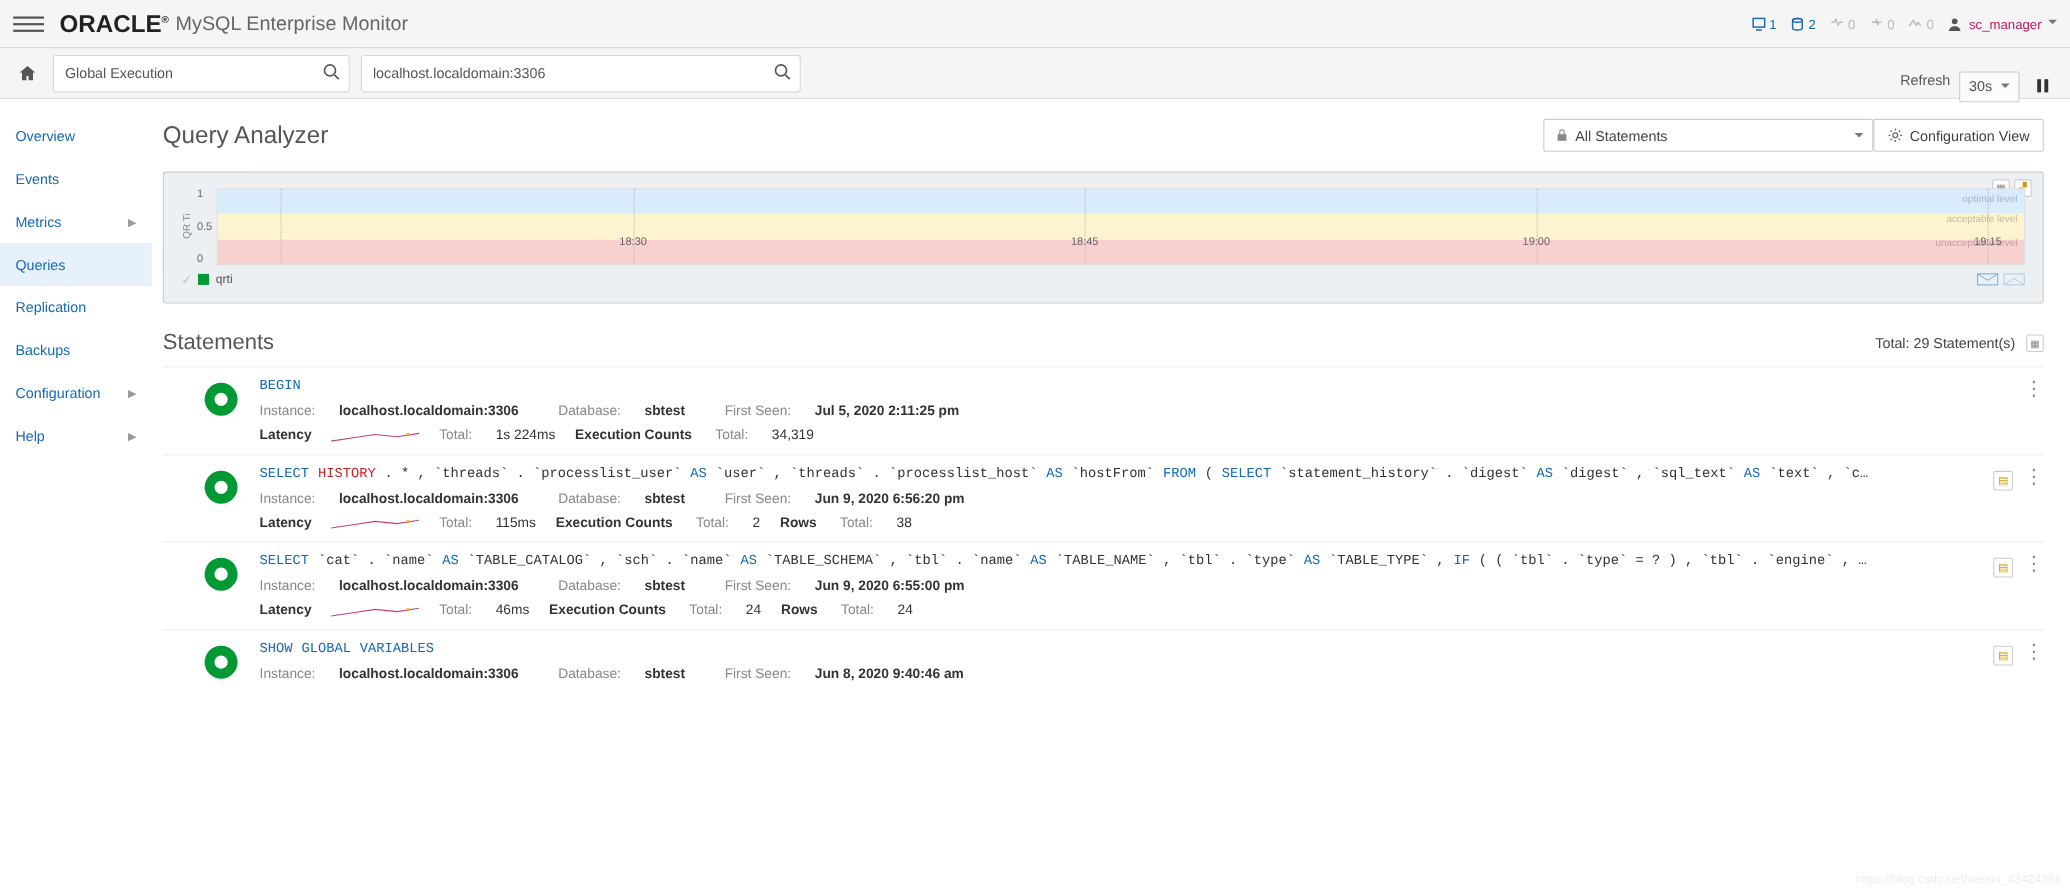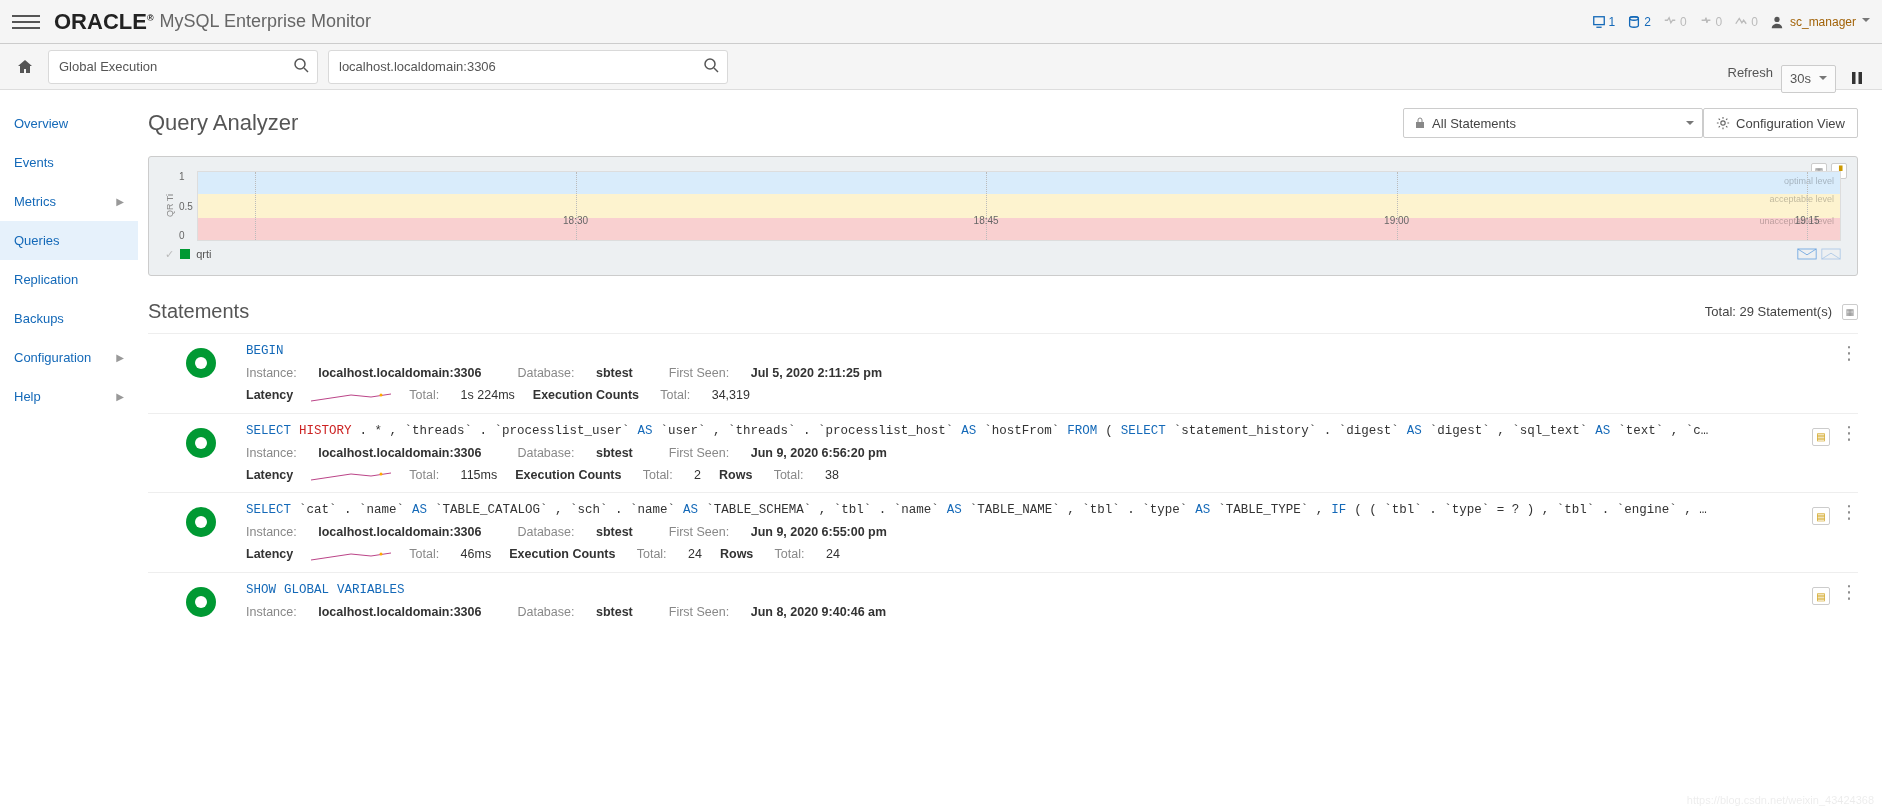--- a/index.html
+++ b/index.html
@@ -10,21 +10,21 @@
   .topbar { display: flex; align-items: center; height: 44px; padding: 0 12px; border-bottom: 1px solid #ccc; background: #f5f5f5;}
   .hamburger { width: 28px; height: 28px; display: flex; flex-direction: column; justify-content: center; gap: 4px; cursor: pointer; margin-right: 14px;}
   .hamburger span { height: 2px; background: #555; width: 100%; }
   .brand { font-family: Arial, sans-serif; font-weight: 700; font-size: 22px; letter-spacing: 0; color: #222; }
   .brand .tm { font-size: 9px; vertical-align: super;}
   .subbrand { font-size: 18px; color: #666; margin-left: 6px; font-weight: 400;}
   .status-icons { margin-left: auto; display: flex; align-items: center; gap: 12px; font-size: 12px; color: #666;}
   .status-icons .item { display: inline-flex; align-items: center; gap: 3px;}
   .status-icons .blue { color: #1469b8; }
   .status-icons .mono svg { width: 14px; height: 14px; }
-  .user-menu { display: flex; gap: 6px; color: #a16207; cursor: pointer; }
+  .user-menu { display: flex; gap: 6px; color: #be185d; cursor: pointer; }
   .caret-down { border: 4px solid transparent; border-top-color: #777; margin-top: 3px; }
 
   
   .toolbar { display: flex; align-items: center; height: 46px; padding: 0 12px; background: #f5f5f5; border-bottom: 1px solid #ddd; gap: 10px;}
   .home-btn { width: 26px; height: 26px; display: inline-flex; align-items: center; justify-content: center; cursor: pointer; color:#555;}
   .combo { position: relative; display: flex; align-items: center; background: #fff; border: 1px solid #d9d9d9; border-radius: 3px; height: 34px; width: 270px; padding: 0 34px 0 10px; color: #555;}
   .combo.wide { width: 400px; }
   .combo .search-ic { position: absolute; right: 8px; color: #666; }
   .refresh-grp { margin-left: auto; display: flex; align-items: flex-start; gap: 8px; color: #555; margin-top: 24px;}
   .refresh-select { display:flex; align-items:center; border: 1px solid #ccc; background:#fbfbfb; height: 28px; padding: 0 8px; border-radius: 2px; gap:8px; cursor:pointer;}
@@ -65,21 +65,21 @@
   .chart-icons { position:absolute; right: 10px; top: 6px; display:flex; gap:4px;}
   .mini-ic { width:16px; height:16px; border:1px solid #ccc; background:#fff; display:inline-flex; align-items:center; justify-content:center; font-size:9px; color:#888; cursor:pointer; border-radius:2px;}
   .chart-panel { position: relative; }
   .env-ic { display:flex; gap:4px; margin-left:auto; }
   .env-ic svg { width:20px; height:14px;}
 
   
   .sect-head { display: flex; align-items: center; margin-bottom: 10px;}
   .sect-title { font-size: 20px; color: #555; font-weight: 400;}
   .sect-right { margin-left:auto; display:flex; align-items:center; gap:10px; color:#444;}
-  .stmt { display:flex; padding: 10px 0; border-top: 1px solid #eee; gap: 30px; align-items: flex-start;}
+  .stmt { display:flex; padding: 10px 0; border-top: 1px solid #eee; gap: 20px; align-items: flex-start;}
   .badge-circle { width: 30px; height:30px; border-radius:50%; background:#009933; position:relative; flex-shrink:0; margin-left:38px; margin-top:4px;}
   .badge-circle::after { content:""; width:12px; height:12px; background:#fff; border-radius:50%; position:absolute; left:9px; top:9px;}
   .stmt-body { flex:1; min-width:0; }
   .sql { font-family: "Courier New", monospace; font-size: 12.5px; color:#333; white-space: nowrap; overflow:hidden; text-overflow:ellipsis; display:flex; align-items:center; gap:8px;}
   .sql .kw { color:#1469b8;}
   .sql .hl { color:#c22;}
   .meta-line { margin-top: 8px; font-size: 12.5px; color:#333;}
   .meta-line .lbl { color:#888; }
   .meta-line .strong { font-weight:600; }
   .meta-line span { margin-right: 18px;}

